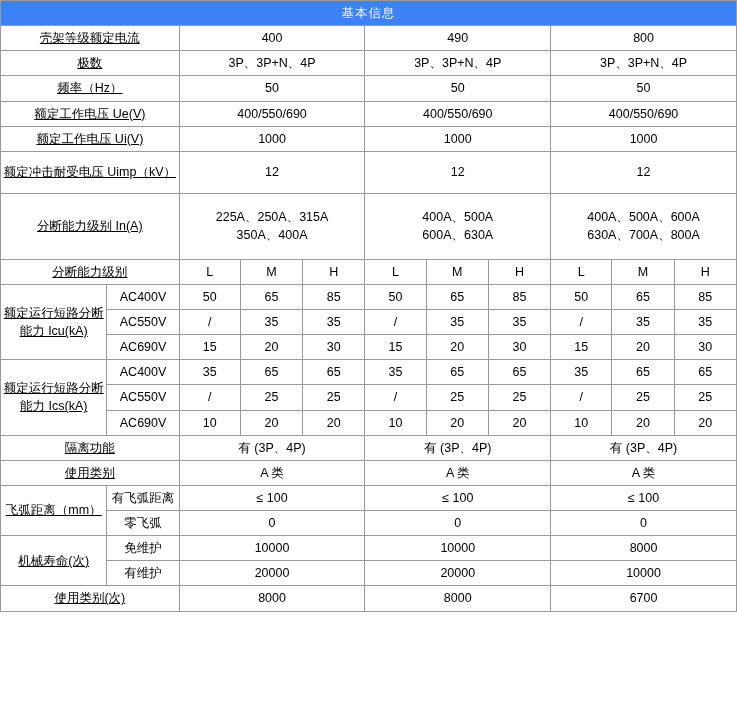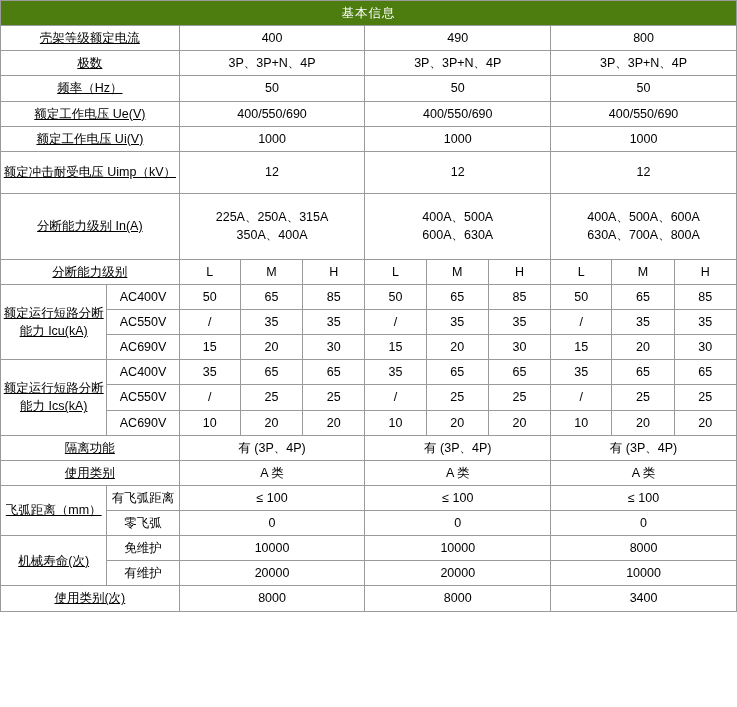--- a/index.html
+++ b/index.html
@@ -22,21 +22,21 @@
   .spec-table td, .spec-table th {
     border: 1px solid #9a9a9a;
     text-align: center;
     vertical-align: middle;
     font-weight: normal;
     font-size: 12.5px;
     padding: 3px 2px;
     line-height: 1.45;
   }
   .title-cell {
-    background: #4d7c0f;
+    background: #3b82f6;
     color: #ffffff;
     font-size: 15px;
     font-weight: bold;
     letter-spacing: 1px;
     padding: 7px 0;
     border: 1px solid #169b8e;
   }
   .rowhead {
     font-size: 12.5px;
     text-decoration: underline;
@@ -256,16 +256,16 @@
     <td class="sub">有维护</td>
     <td colspan="3">20000</td>
     <td colspan="3">20000</td>
     <td colspan="3">10000</td>
   </tr>
 
   <tr>
     <td class="rowhead" colspan="2">使用类别(次)</td>
     <td colspan="3">8000</td>
     <td colspan="3">8000</td>
-    <td colspan="3">3400</td>
+    <td colspan="3">6700</td>
   </tr>
 </tbody>
   </table>
 
 </body></html>

